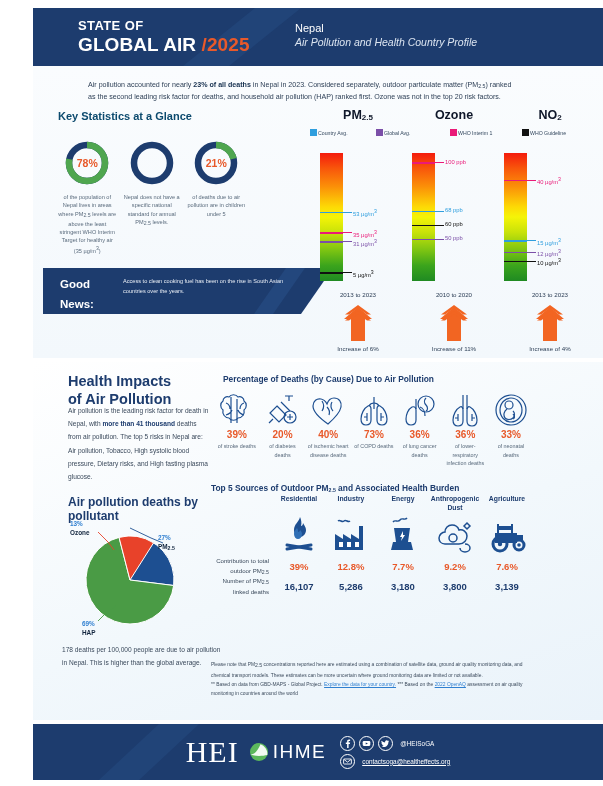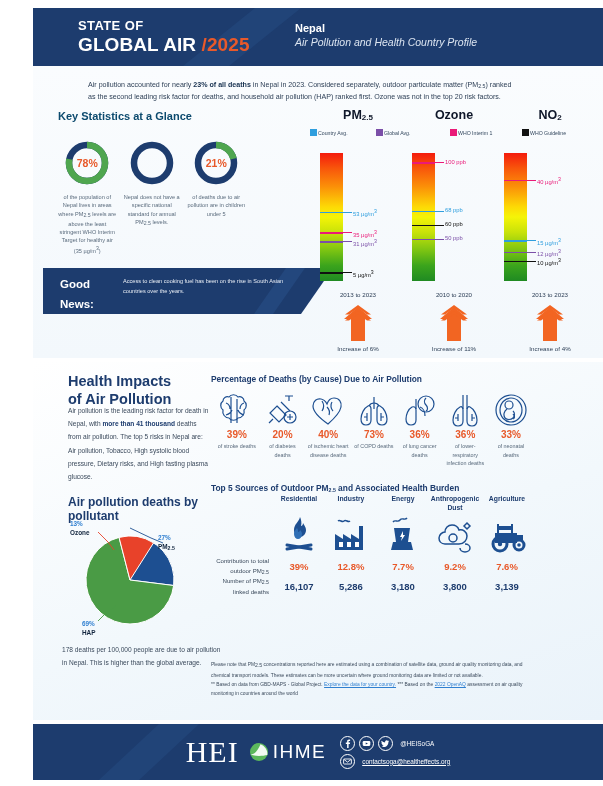--- a/index.html
+++ b/index.html
@@ -24,21 +24,21 @@
   }
   .hdr-diag{
     position:absolute; left:0; top:0; width:640px; height:58px; overflow:hidden;
   }
   .hdr-diag svg{ position:absolute; left:0; top:0; }
   .hdr-left{ position:absolute; left:45px; top:10px; z-index:3; }
   .hdr-sog{ font-size:13px; font-weight:bold; color:#fff; letter-spacing:.4px; line-height:1.25; }
   .hdr-ga{ font-size:19px; font-weight:bold; color:#fff; letter-spacing:.1px; line-height:1.15; }
   .hdr-ga .yr{ color:#e8592a; }
   .hdr-right{ position:absolute; left:262px; top:13px; z-index:3; }
-  .hdr-country{ font-size:11px; font-weight:bold; color:#fff; line-height:1.3;}
+  .hdr-country{ font-size:11px; font-weight:normal; color:#fff; line-height:1.3;}
   .hdr-sub{ font-size:10.5px; font-style:italic; color:#dbe4f0; line-height:1.4; }
 
   
   .panel-top{
     position:absolute; left:33px; top:66px; width:570px; height:292px;
     background:linear-gradient(180deg,#fafcfe 0%,#f3f8fc 100%);
   }
   .intro{
     position:absolute; left:88px; top:80px; width:432px;
     font-size:7.1px; line-height:1.65; color:#2c3e55;
@@ -124,21 +124,21 @@
   .pie-note{
     position:absolute; left:62px; top:644px; width:160px;
     font-size:6.6px; line-height:1.95; color:#3b4a5c;
   }
   .pie-lbl{ position:absolute; font-weight:bold; line-height:1.35; }
   .pie-pct{ font-size:6.4px; color:#2f7fd0; }
   .pie-nm{ font-size:6.4px; color:#11243d; }
 
   
   .pd-title{
-    position:absolute; left:211px; top:374px;
+    position:absolute; left:223px; top:374px;
     font-size:8.4px; font-weight:bold; color:#1d3c6e;
   }
   .organs{ position:absolute; left:214px; top:385px; width:320px; display:flex; }
   .organ{ width:45.7px; display:flex; flex-direction:column; align-items:center; }
   .organ-ico{ height:42px; display:flex; align-items:flex-end; }
   .organ-pct{ font-size:10px; font-weight:bold; color:#e8592a; margin-top:2px; }
   .organ-cap{ font-size:5.4px; line-height:1.6; text-align:center; color:#5a6b7d; margin-top:2px; width:44px;}
 
   .src-title{
     position:absolute; left:211px; top:483px;

